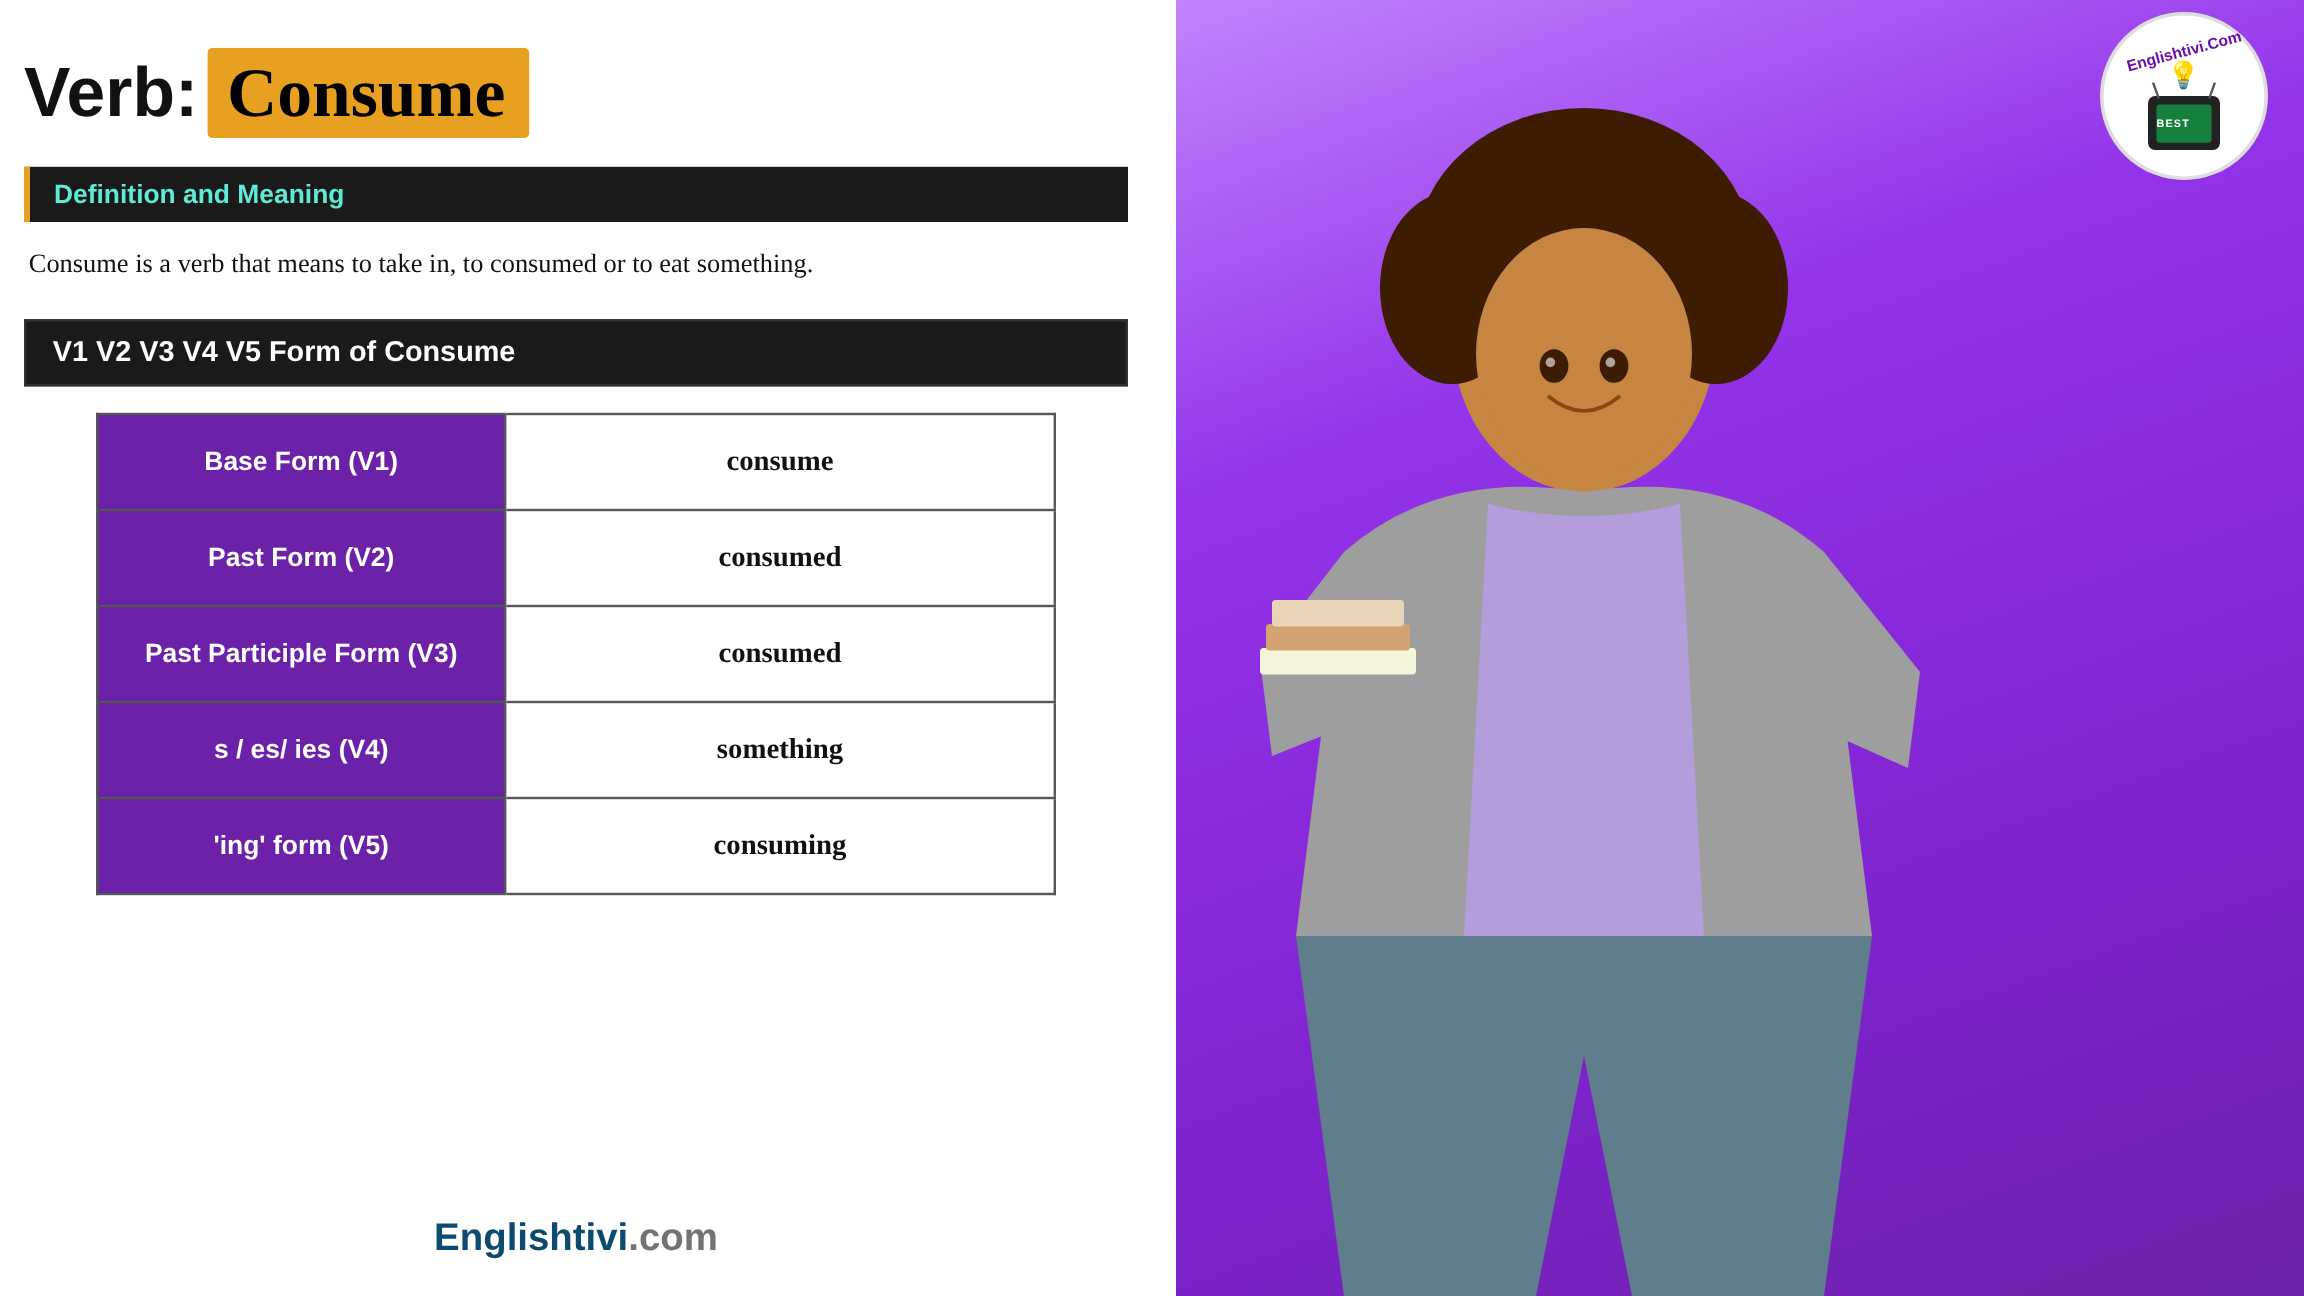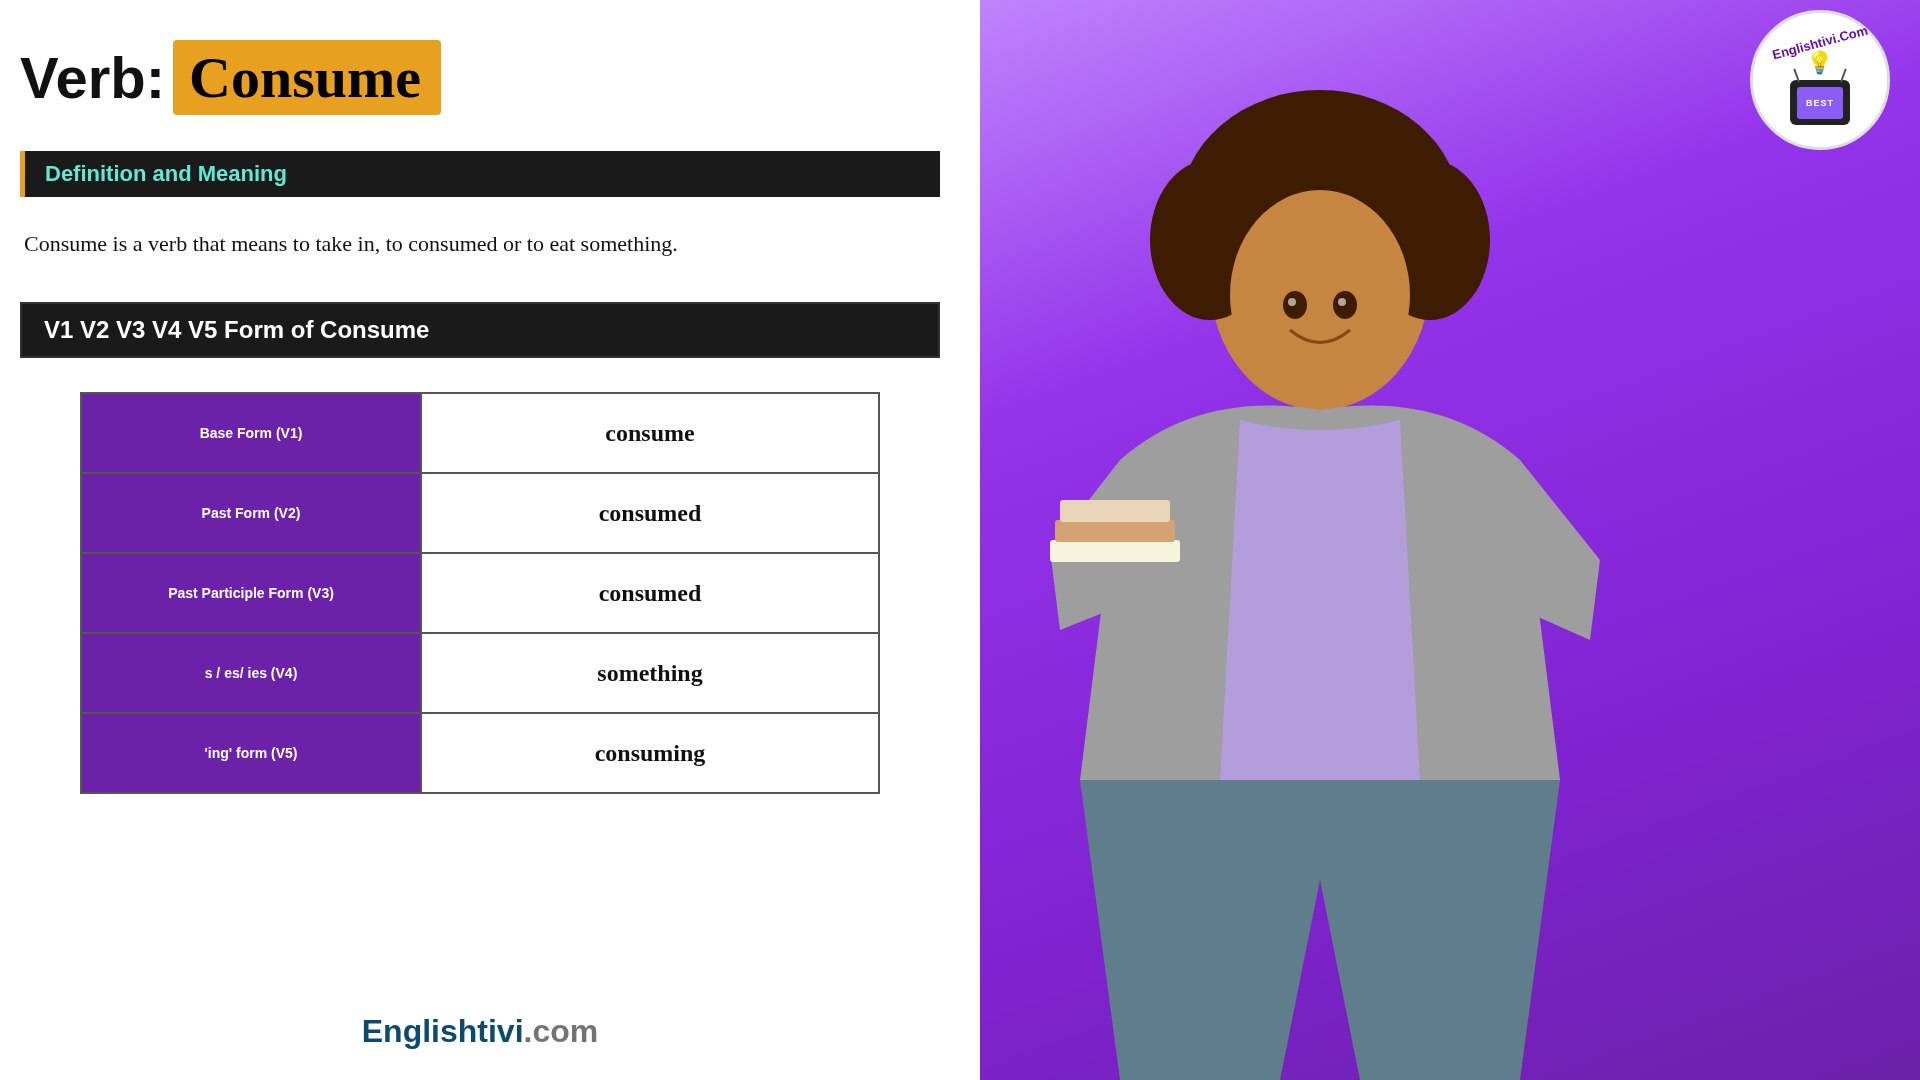--- a/index.html
+++ b/index.html
@@ -13,21 +13,21 @@
       display: flex;
     }
 
     .left-panel {
       width: 980px;
       height: 1080px;
       background: #fff;
       padding: 30px 40px 20px 20px;
       display: flex;
       flex-direction: column;
-      gap: 12px;
+      gap: 0;
       position: relative;
     }
 
     .right-panel {
       flex: 1;
       height: 1080px;
       background: #9b59b6;
       background: linear-gradient(135deg, #8e44ad 0%, #a855d4 50%, #7c3acd 100%);
       position: relative;
       overflow: hidden;
@@ -77,25 +77,24 @@
       position: relative;
       display: flex;
       align-items: center;
       justify-content: center;
       margin-top: 4px;
     }
 
     .logo-tv-screen {
       width: 46px;
       height: 32px;
-      background: #8b5cf6;
+      background: #15803d;
       border-radius: 3px;
       display: flex;
       align-items: center;
-      justify-content: center;
     }
 
     .logo-tv-text {
       font-family: Arial, sans-serif;
       font-size: 9px;
       font-weight: bold;
       color: #fff;
       letter-spacing: 1px;
     }
 
@@ -208,21 +207,21 @@
 
     .verb-table td {
       padding: 0;
       height: 80px;
       vertical-align: middle;
     }
 
     .cell-label {
       background: #6b21a8;
       color: #fff;
-      font-size: 14px;
+      font-size: 22px;
       font-weight: 700;
       font-family: Arial, sans-serif;
       text-align: center;
       width: 340px;
       border-right: 2px solid #555;
     }
 
     .cell-value {
       background: #fff;
       color: #111;

